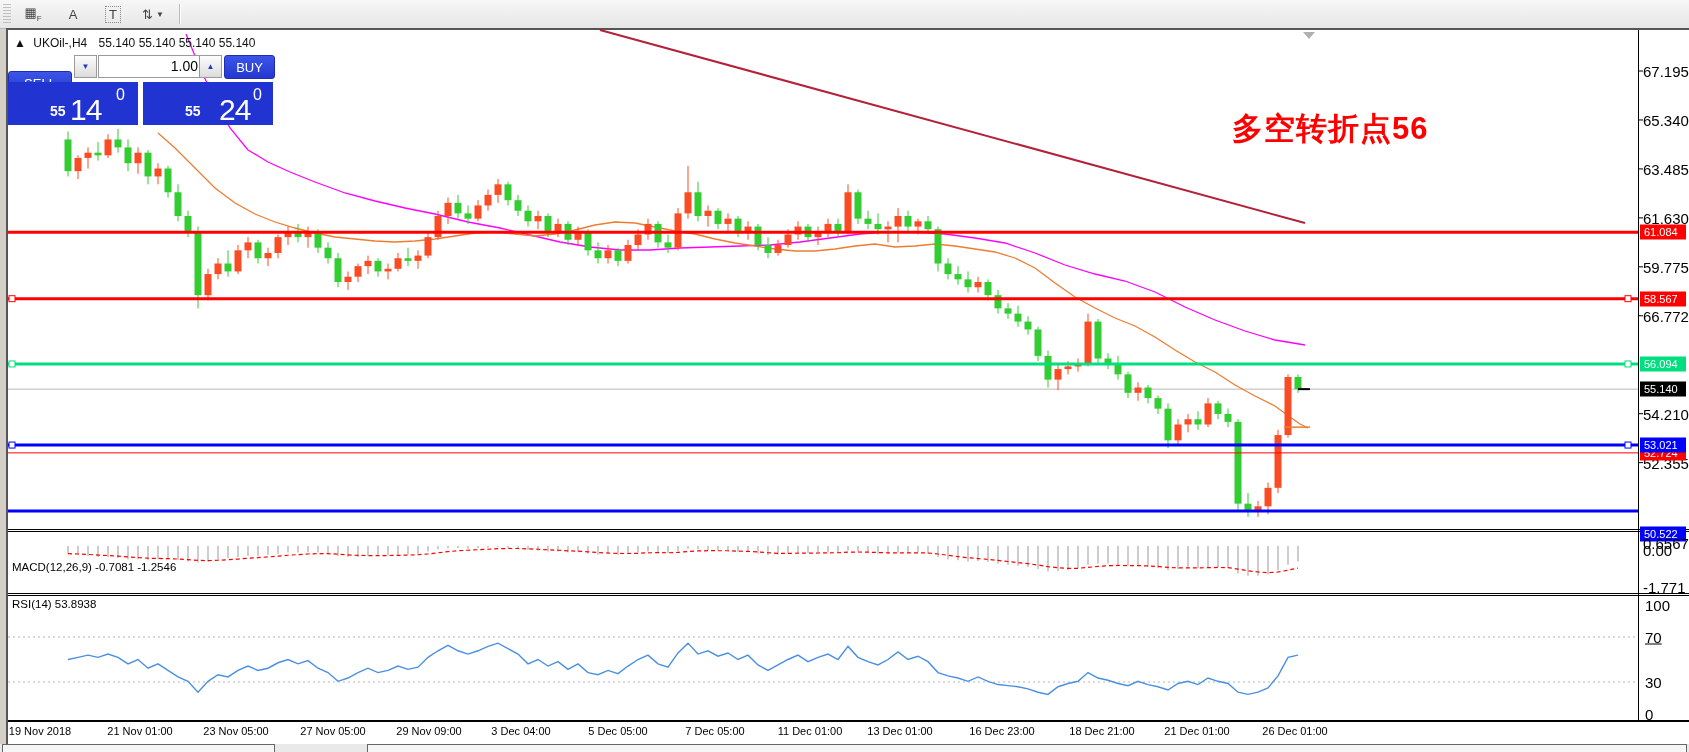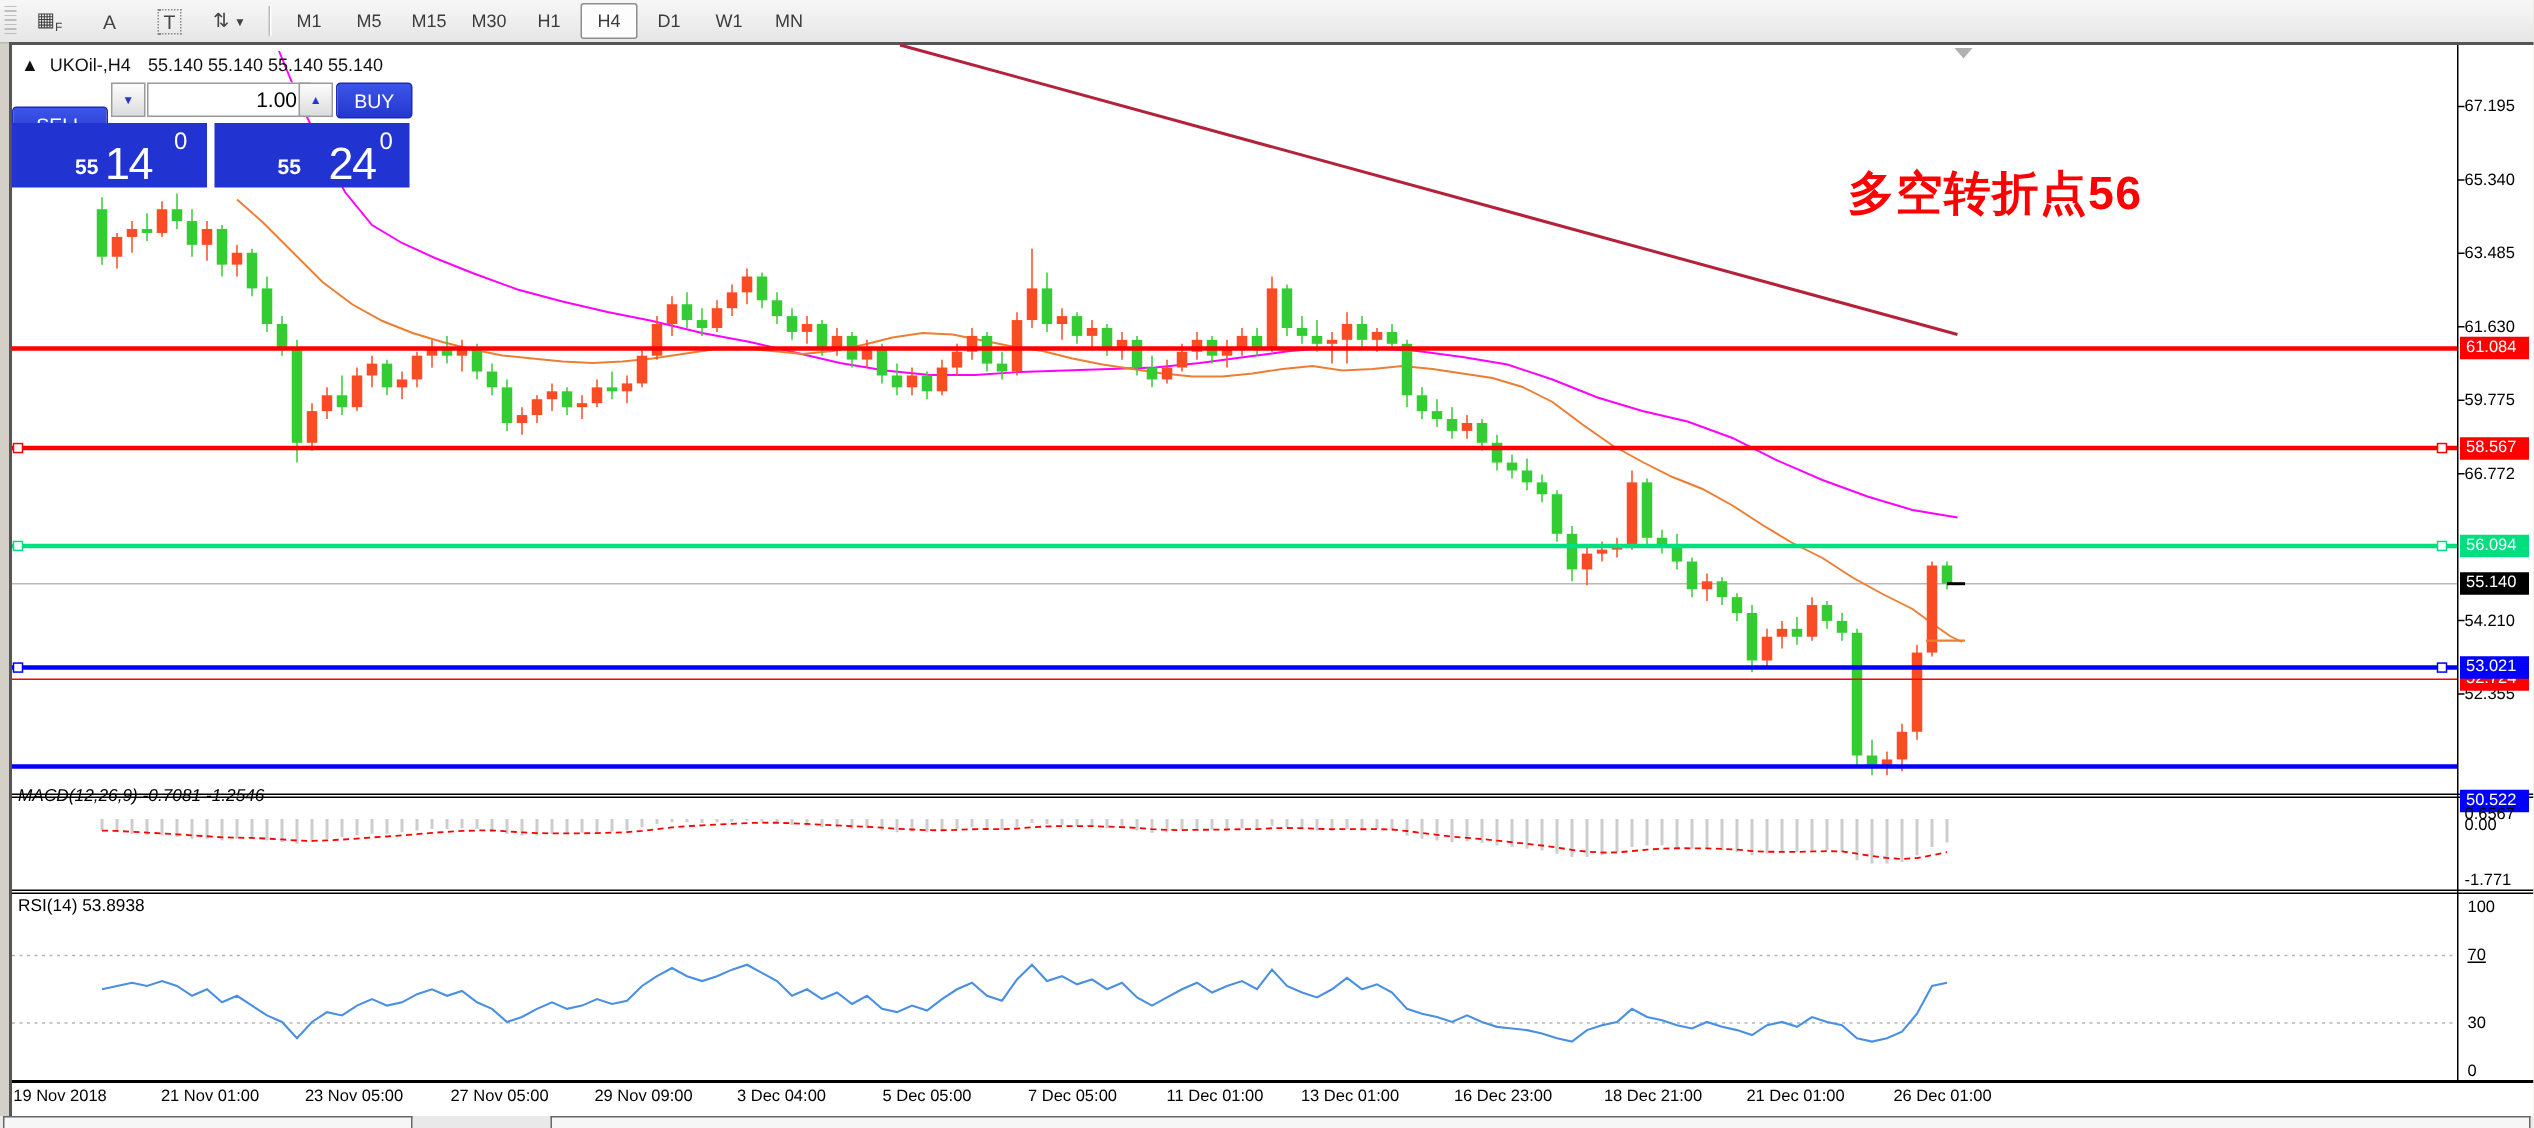--- a/index.html
+++ b/index.html
@@ -15,21 +15,21 @@
         font-size:12px;color:#3c3c3c;border:1px solid transparent;border-radius:2px;padding:0 5px;}
   .tbtn.active{background:#fdfdfd;border:1px solid #8e8e8e;box-shadow:inset 0 0 2px #fff;}
   .ticon{font-size:13px;color:#444;}
   .tsep{width:1px;height:20px;background:#bbb;margin:0 6px;box-shadow:1px 0 0 #fff;}
   
   #chartwin{left:6px;top:28px;width:1683px;height:724px;background:#fff;
             border-top:2px solid #555;border-left:2px solid #555;}
   #plotborder{left:8px;top:30px;width:1630px;height:692px;border-right:1px solid #000;}
   .sep{left:8px;width:1681px;background:#000;}
   svg{position:absolute;left:0;top:0;}
-  .lbl{position:absolute;font-size:11px;color:#000;white-space:nowrap;}
+  .lbl{position:absolute;font-size:15px;color:#000;white-space:nowrap;}
   .ytick{left:1643px;transform:translateY(-50%);}
   .badge{position:absolute;left:1640px;transform:translateY(-50%);font-size:11px;color:#fff;
          padding:1px 4px 2px 4px;min-width:38px;}
   .datelbl{position:absolute;top:725px;transform:translateX(-50%);font-size:11px;color:#000;}
   
   #title{left:14px;top:36px;font-size:12px;color:#111;z-index:4;}
   
   #orderpanel{left:8px;top:55px;width:265px;height:71px;z-index:6;}
   .obtn{position:absolute;height:22px;background:linear-gradient(#3c55e8,#2337cf);color:#fff;
         font-size:13px;display:flex;align-items:center;justify-content:center;border-radius:3px;border:1px solid #1d2cb0;}
@@ -62,31 +62,20 @@
       <span class="ticon">A</span>
     </div>
   <div class="tbtn">
       <span class="ticon" style="border:1px dotted #888;padding:0 3px;">T</span>
     </div>
   <div class="tbtn">
       <span class="ticon">⇅</span>
       <span style="font-size:8px;color:#444;margin-left:3px;">▼</span>
     </div>
   <div class="tsep"></div>
-  <div id="tfgroup" style="display:flex;">
-      <div class="tbtn">M1</div>
-      <div class="tbtn">M5</div>
-      <div class="tbtn">M15</div>
-      <div class="tbtn">M30</div>
-      <div class="tbtn">H1</div>
-      <div class="tbtn active">H4</div>
-      <div class="tbtn">D1</div>
-      <div class="tbtn">W1</div>
-      <div class="tbtn">MN</div>
-    </div>
 </div>
 
 <div id="chartwin" class="abs"></div>
 <div id="plotborder" class="abs"></div>
 
 <div class="sep abs" style="top:529px;height:1px;"></div>
 <div class="sep abs" style="top:531px;height:1px;"></div>
 <div class="sep abs" style="top:593px;height:1px;"></div>
 <div class="sep abs" style="top:595px;height:1px;"></div>
 <div class="sep abs" style="top:720px;height:2px;"></div>
@@ -517,21 +506,21 @@
     <span class="sm" style="left:42px;">55</span>
     <span class="bg" style="left:76px;">24</span>
     <span class="sup" style="left:110px;">0</span>
   </div>
 </div>
 
 <div id="annotation" class="abs">多空转折点56</div>
 
 <div id="shiftmark" class="abs"></div>
 
-<div class="indlbl" style="top:525px;font-style:italic;">MACD(12,26,9) -0.7081 -1.2546</div>
+<div class="indlbl" style="top:561px;">MACD(12,26,9) -0.7081 -1.2546</div>
 <div class="indlbl" style="top:598px;">RSI(14) 53.8938</div>
 
 <div id="yaxis">
     <div class="abs lbl ytick" style="top: 71px;">67.195</div>
     <div class="abs lbl ytick" style="top: 119.953px;">65.340</div>
     <div class="abs lbl ytick" style="top: 168.907px;">63.485</div>
     <div class="abs lbl ytick" style="top: 217.86px;">61.630</div>
     <div class="abs lbl ytick" style="top: 266.814px;">59.775</div>
     <div class="abs lbl ytick" style="top: 315.767px;">66.772</div>
     <div class="abs lbl ytick" style="top: 413.674px;">54.210</div>

